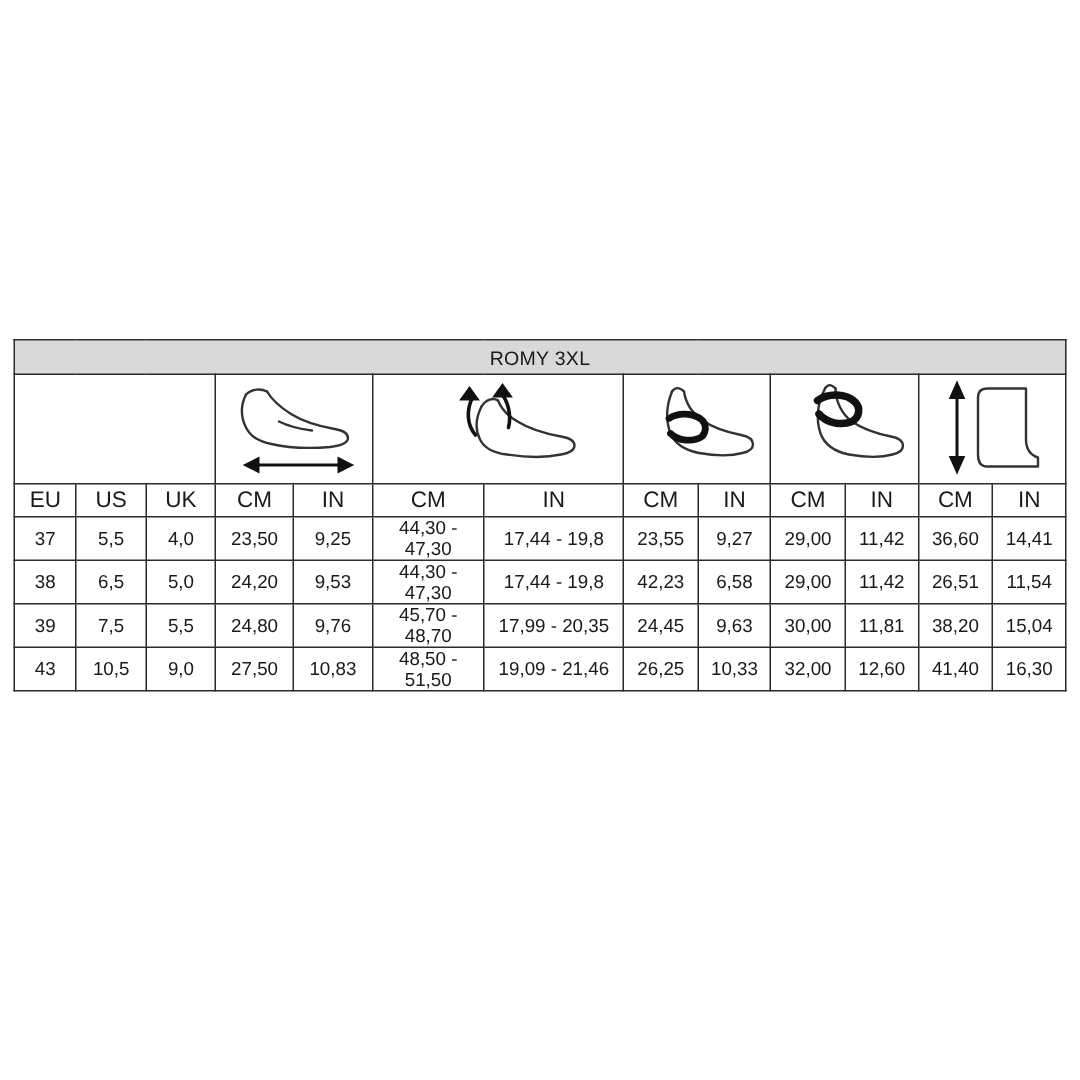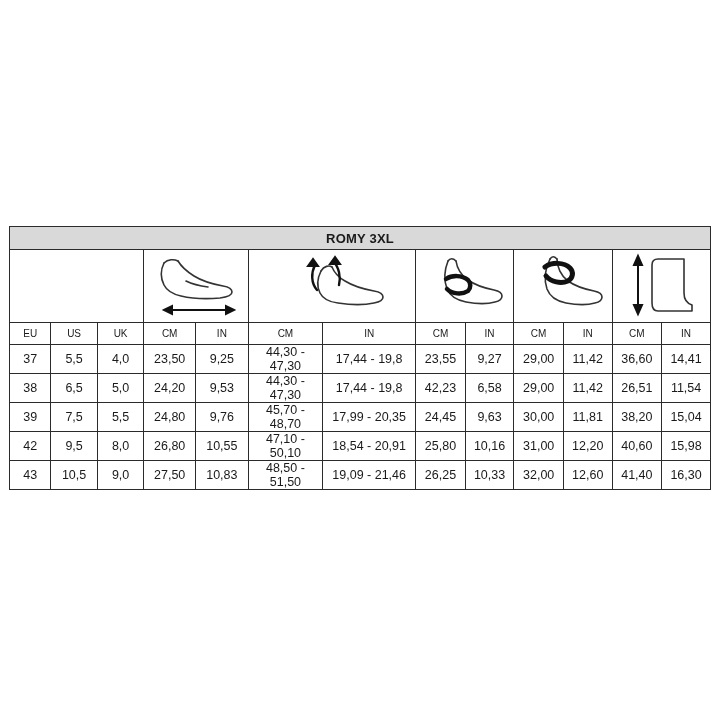--- a/index.html
+++ b/index.html
@@ -31,33 +31,33 @@
     padding: 0;
     font-size: 12.5px;
     color: #1a1a1a;
     text-align: center;
     vertical-align: middle;
     font-weight: normal;
     background: #ffffff;
   }
   tr.title-row td {
     background: #d9d9d9;
-    font-weight: bold;
+    font-weight: normal;
     height: 22px;
     font-size: 13px;
     letter-spacing: 0.2px;
   }
   tr.pic-row td {
     height: 72px;
     background: #ffffff;
     padding: 0;
   }
   tr.head-row td {
     height: 21px;
-    font-size: 10px;
+    font-size: 15px;
   }
   tr.data-row td {
     height: 21px;
     font-size: 12.5px;
   }
   .picbox {
     width: 100%;
     height: 72px;
     display: flex;
     align-items: center;
@@ -231,35 +231,20 @@
         <td>24,45</td>
         <td>9,63</td>
         <td>30,00</td>
         <td>11,81</td>
         <td>38,20</td>
         <td>15,04</td>
       </tr>
 
 
 
-      <tr class="data-row">
-        <td>42</td>
-        <td>9,5</td>
-        <td>8,0</td>
-        <td>26,80</td>
-        <td>10,55</td>
-        <td>47,10 - 50,10</td>
-        <td>18,54 - 20,91</td>
-        <td>25,80</td>
-        <td>10,16</td>
-        <td>31,00</td>
-        <td>12,20</td>
-        <td>40,60</td>
-        <td>15,98</td>
-      </tr>
 
       <tr class="data-row">
         <td>43</td>
         <td>10,5</td>
         <td>9,0</td>
         <td>27,50</td>
         <td>10,83</td>
         <td>48,50 - 51,50</td>
         <td>19,09 - 21,46</td>
         <td>26,25</td>

